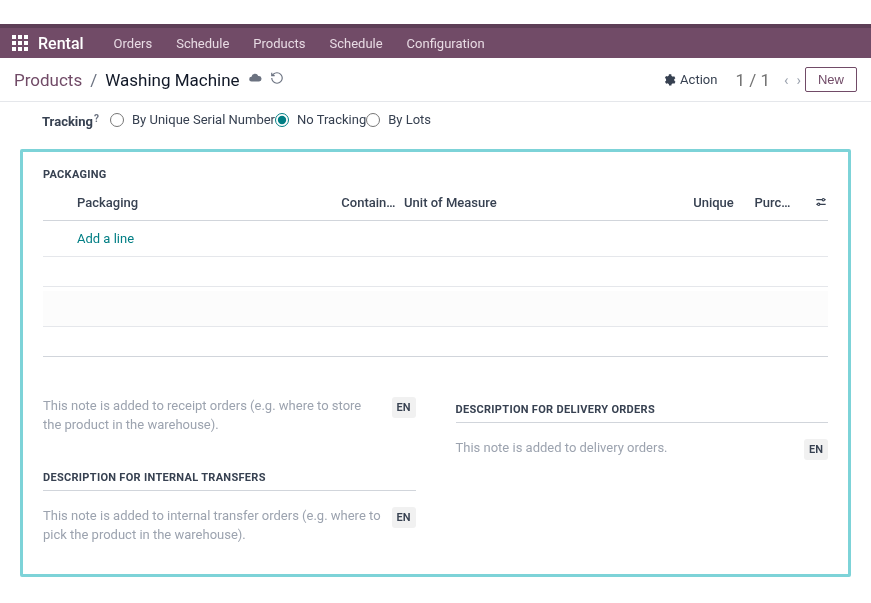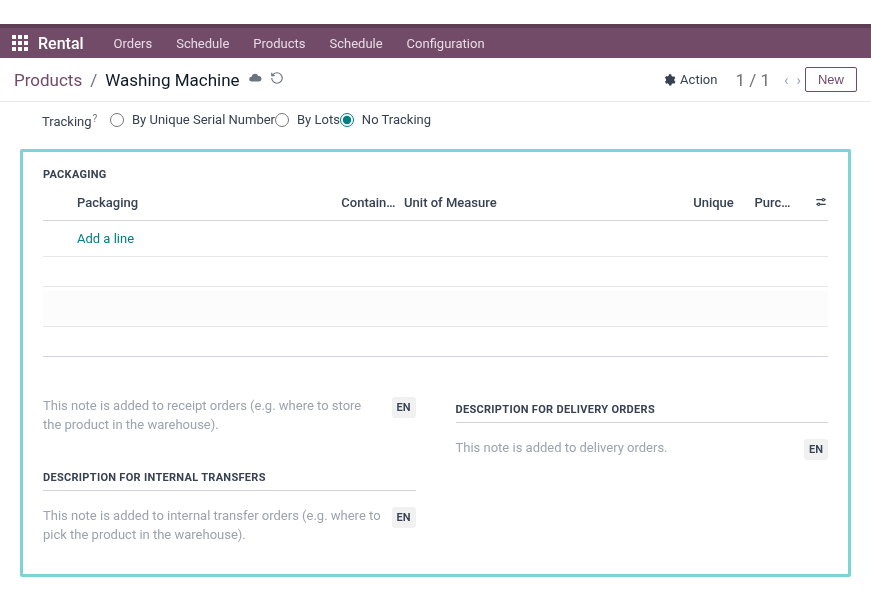--- a/index.html
+++ b/index.html
@@ -17,21 +17,21 @@
   .breadcrumb .sep { color: #6b7280; }
   .bc-icon { color: #6b7280; font-size: 14px; cursor: pointer; margin-left: 8px; }
   .spacer { flex: 1; }
   .action-btn { display: flex; align-items: center; gap: 4px; color: #374151; font-size: 13px; cursor: pointer; margin-right: 18px; }
   .pager { color: #737373; font-size: 17px; margin-right: 10px; }
   .chev { color: #9ca3af; font-size: 15px; padding: 0 4px; cursor: pointer; }
   .new-btn { border: 1px solid #714B67; color: #714B67; background: #fff; padding: 4px 12px; font-size: 13px; cursor: pointer; border-radius: 2px; }
   
   .page { padding: 10px 20px 20px 20px; }
   .field-row { display: flex; align-items: flex-start; margin-bottom: 20px; padding-left: 22px; }
-  .field-label { width: 68px; font-size: 13px; color: #374151; font-weight: 400; padding-top: 2px; }
+  .field-label { width: 68px; font-size: 13px; color: #374151; font-weight: 700; padding-top: 2px; }
   .help-q { font-size: 10px; color: #6b7280; position: relative; top: -4px; margin-left: 1px; }
   .radio-group { display: flex; flex-direction: row; }
   .radio-opt { display: flex; align-items: center; gap: 8px; color: #374151; font-size: 13px; }
   .radio-opt input[type="radio"] { accent-color: #017e84; width: 14px; height: 14px; }
   
   .highlight-box { border: 3px solid #7dd3d8; padding: 10px 20px 30px 20px; border-radius: 2px; }
   .section-title { font-size: 11px; font-weight: 700; color: #374151; letter-spacing: 0.3px; margin: 6px 0 2px 0; }
   
   .pkg-table { width: 100%; margin-top: 6px; }
   .pkg-head { display: flex; border-bottom: 1px solid #d1d5db; padding: 8px 0; font-size: 13px; color: #374151; font-weight: 500; }
@@ -116,26 +116,26 @@
   <div class="field-row">
     <div class="field-label">
       <span>Tracking</span><span class="help-q">?</span>
     </div>
     <div class="radio-group">
       <label class="radio-opt">
         <input type="radio" name="tracking" style="">
         <span>By Unique Serial Number</span>
       </label>
       <label class="radio-opt">
+        <input type="radio" name="tracking" checked="" style="">
+        <span>No Tracking</span>
+      </label>
+      <label class="radio-opt">
         <input type="radio" name="tracking" style="">
         <span>By Lots</span>
-      </label>
-      <label class="radio-opt">
-        <input type="radio" name="tracking" checked="" style="">
-        <span>No Tracking</span>
       </label>
     </div>
   </div>
 
   <div class="highlight-box">
 
     <div class="section-title">PACKAGING</div>
 
     <div class="pkg-table">
       <div class="pkg-head">

